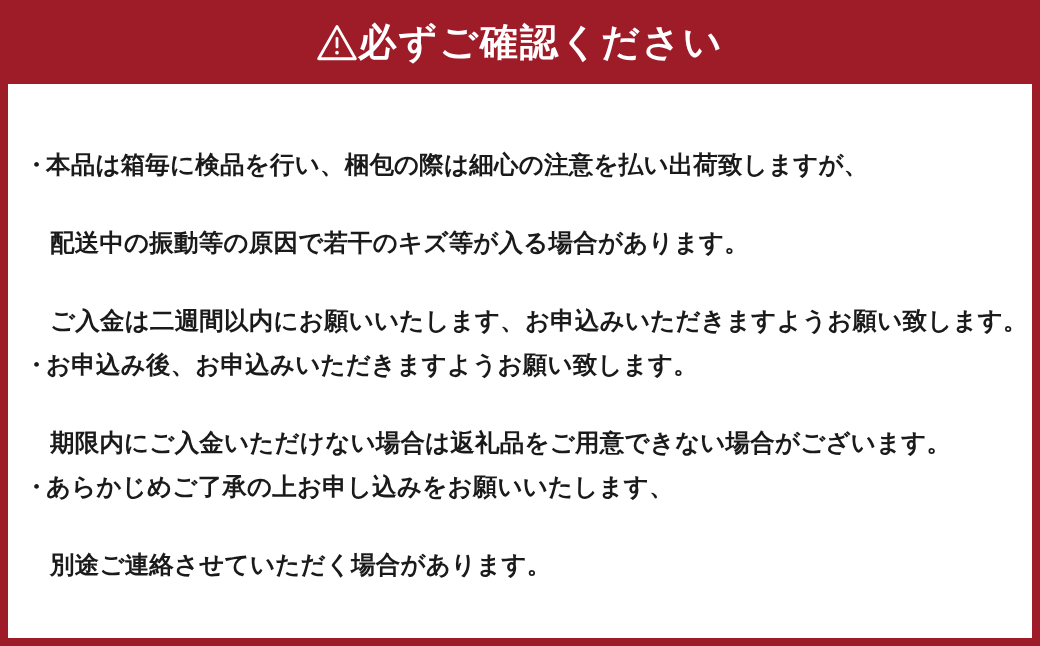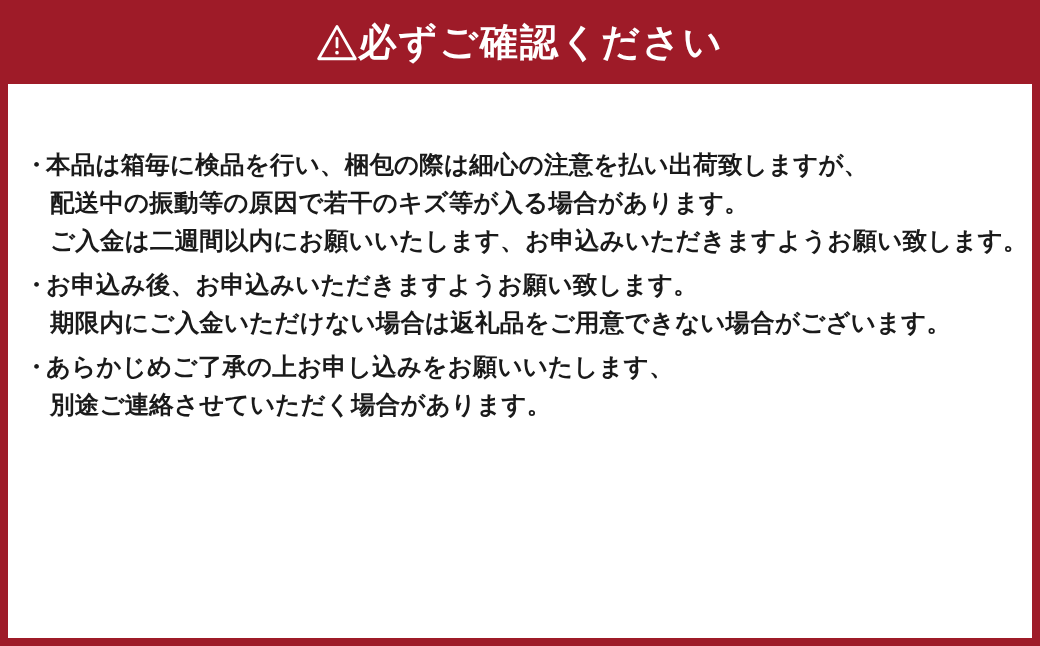--- a/index.html
+++ b/index.html
@@ -77,20 +77,21 @@
     line-height: 38px;
     letter-spacing: 0.2px;
     white-space: nowrap;
   }
 
   .note-line.first {
     text-indent: 0;
   }
   .note-line.cont {
     padding-left: 26px;
+    margin-top: 40px;
   }
 
   .bullet {
     display: inline-block;
     width: 22px;
   }
 </style>
 </head>
 <body>
 

